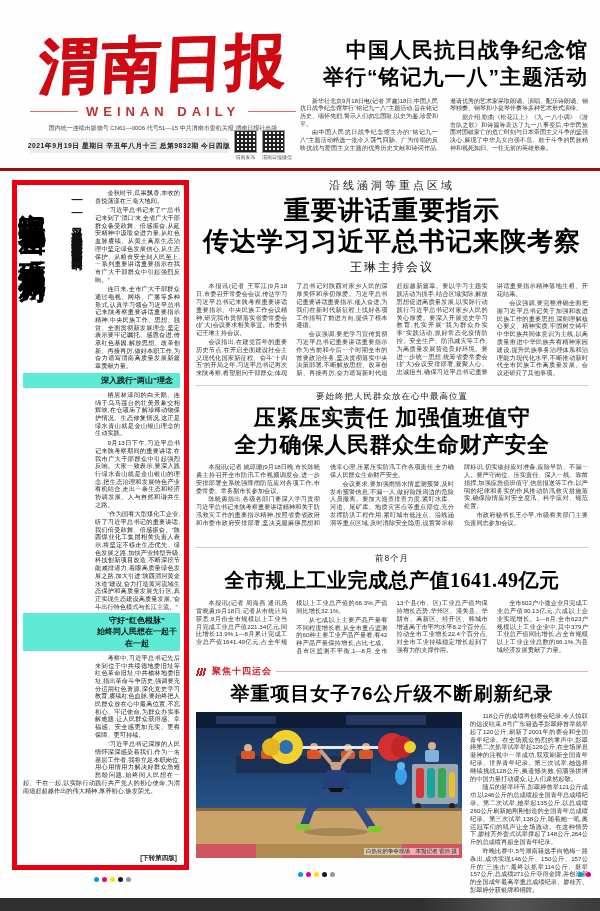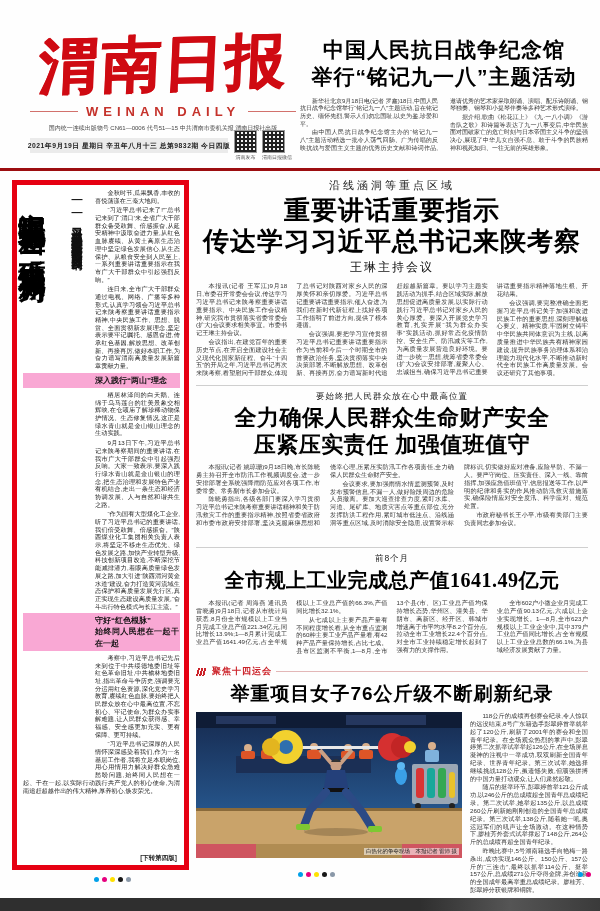--- a/index.html
+++ b/index.html
@@ -33,21 +33,21 @@
   .qr {
     width:23px; height:23px;
     background:
       repeating-linear-gradient(0deg,#222 0 2px,transparent 2px 4px),
       repeating-linear-gradient(90deg,#222 0 2px,#f4f4f4 2px 4px);
     border:1px solid #999;
   }
   .qr-label { font-size:5px; color:#555; margin-top:1px; white-space:nowrap; }
   
   .top-article { position:absolute; left:300px; top:36px; width:288px; }
-  .top-article .hl { font-size:21px; font-weight:900; text-align:center; line-height:1.3; letter-spacing:1px; color:#000; }
+  .top-article .hl { font-size:21px; font-weight:900; text-align:right; line-height:1.3; letter-spacing:1px; color:#000; }
   .top-article .body { margin-top:7px; height:63px; overflow:hidden; column-count:2; column-gap:12px; font-size:6px; line-height:1.28; text-align:justify; color:#333; }
   .top-article .body p { text-indent:2em; margin-bottom:1px; }
   .main-rule { position:absolute; left:0; top:168px; width:600px; border-top:3px solid #9c0d10; }
   
   .red-box {
     position:absolute; left:12px; top:180px; width:177px; height:690px;
     border:5px solid #e60012; background:#fff; overflow:hidden;
   }
   .v-headline {
     position:absolute; left:1px; top:6px; height:600px;
@@ -58,21 +58,21 @@
     position:absolute; left:52px; top:8px; height:450px;
     writing-mode:vertical-rl; text-orientation:upright;
     font-size:11px; font-weight:700; letter-spacing:1px; color:#111;
   }
   .rb-content {
     position:absolute; left:6px; top:4px; right:4px; bottom:12px; overflow:hidden;
     font-size:6.2px; line-height:1.24; text-align:justify; color:#222;
   }
   .rb-spacer { float:left; width:72px; height:585px; }
   .rb-text p { text-indent:2em; margin-bottom:2px; }
-  .rb-sec { font-weight:900; font-size:8px; line-height:1.4; color:#111; background:#f9a8d4; padding:2px 1px; margin:3px 0; }
+  .rb-sec { text-align:center; font-weight:900; font-size:8px; line-height:1.4; color:#111; background:#5eead4; padding:2px 1px; margin:3px 0; }
   .rb-continue { position:absolute; right:7px; bottom:2px; font-size:6.5px; font-weight:700; color:#222; }
   
   .mid { position:absolute; left:196px; top:178px; width:392px; }
   .kicker-serif { font-family:"Liberation Serif", serif; font-size:11px; text-align:center; letter-spacing:3px; color:#222; }
   .kicker-sm { font-size:8.5px; text-align:center; color:#222; letter-spacing:1px; }
   .hl-a { font-size:26px; font-weight:900; text-align:center; line-height:1.18; letter-spacing:1px; color:#000; margin-top:2px; }
   .subhead { font-size:12px; text-align:center; margin-top:3px; color:#111; letter-spacing:2px; }
   .cols { text-align:justify; font-size:6.2px; line-height:1.26; color:#333; overflow:hidden; }
   .cols p { text-indent:2em; margin-bottom:1px; }
   .c4 { column-count:4; column-gap:9px; }
@@ -184,22 +184,22 @@
           <p>会议强调,要把学习宣传贯彻习近平总书记重要讲话重要指示作为当前和今后一个时期全市的首要政治任务,坚决贯彻落实中央决策部署,不断解放思想、改革创新、再接再厉,奋力谱写新时代追赶超越新篇章。要以学习主题实践活动为抓手,结合区域实际,解放思想促进高质量发展,以实际行动践行习近平总书记对家乡人民的关心厚爱。要深入开展党史学习教育,扎实开展“我为群众办实事”实践活动,抓好常态化疫情防控、安全生产、防汛减灾等工作,为高质量发展营造良好环境。要进一步统一思想,统筹省委常委会(扩大)会议安排部署,凝聚人心、忠诚担当,确保习近平总书记重要讲话重要指示精神落地生根、开花结果。</p>
           <p>会议强调,要完整准确全面把握习近平总书记关于加强和改进民族工作的重要思想,深刻理解核心要义、精神实质,牢固树立铸牢中华民族共同体意识为主线,以高质量推进中华民族共有精神家园建设,提升民族事务治理体系和治理能力现代化水平,不断推动新时代全市民族工作高质量发展。会议还研究了其他事项。</p>
         </div>
     </div>
 
     <div class="art-divider"></div>
 
     <div>
       <div class="kicker-sm">要始终把人民群众放在心中最高位置</div>
       <div class="hl-b">
+        <div>压紧压实责任  加强值班值守</div>
         <div>全力确保人民群众生命财产安全</div>
-        <div>压紧压实责任  加强值班值守</div>
       </div>
       <div class="cols c3" style="height:78px; margin-top:5px;">
           <p>本报讯(记者 姚琼珊)9月18日晚,市长陈晓勇主持召开全市防汛工作视频调度会,进一步安排部署全系统强降雨防范应对各项工作,市委常委、常务副市长参加会议。</p>
           <p>陈晓勇指出,各级各部门要深入学习贯彻习近平总书记来陕考察重要讲话精神和关于防汛救灾工作的重要指示精神,按照省委省政府和市委市政府安排部署,坚决克服麻痹思想和侥幸心理,压紧压实防汛工作各项责任,全力确保人民群众生命财产安全。</p>
           <p>会议要求,要加强雨情水情监测预警,及时发布预警信息,不漏一人,做好险段周边的危险人员撤离。要加大巡查排查力度,紧盯水库、河道、尾矿库、地质灾害点等重点部位,充分发挥防洪工程作用,紧盯城市低洼点、沿线涵洞等重点区域,及时消除安全隐患,设置警示标牌标识,切实做好应对准备,应险早防、不漏一人。要严守岗位、压实责任、深入一线、靠前指挥,加强应急值班值守,信息报送等工作,以严明的纪律和务实的作风推动防汛救灾措施落实,确保险情应对安全度汛、科学应对、规范处置。</p>
           <p>市政府秘书长王小平,市级有关部门主要负责同志参加会议。</p>
         </div>
     </div>
 
     <div class="art-divider"></div>

